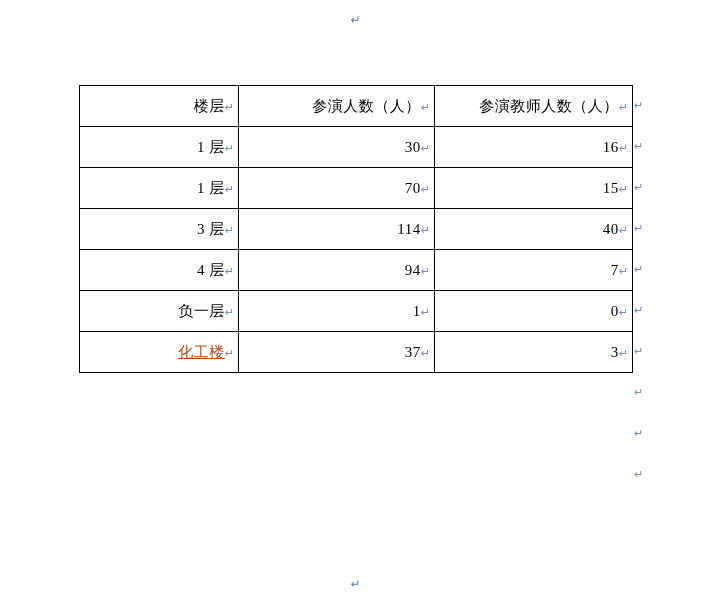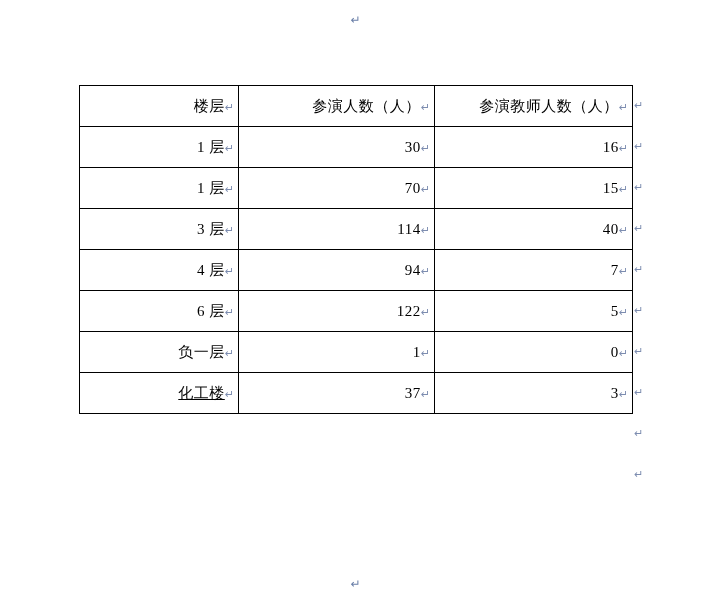--- a/index.html
+++ b/index.html
@@ -70,21 +70,21 @@
   table.data-table col.c1 { width: 159px; }
   table.data-table col.c2 { width: 196px; }
   table.data-table col.c3 { width: 198px; }
   td.header-cell {
     font-size: 15px;
   }
   .cell-text {
     letter-spacing: 0.5px;
   }
   .link-text {
-    color: #000000;
+    color: #c2410c;
     text-decoration: underline;
   }
   .side-marks {
     position: absolute;
     top: 85px;
     left: 634px;
     width: 20px;
     height: 470px;
   }
   .side-marks span {
@@ -139,25 +139,20 @@
         <td><span class="cell-text">3 层</span><span class="pilcrow-sm">↵</span></td>
         <td><span class="cell-text">114</span><span class="pilcrow-sm">↵</span></td>
         <td><span class="cell-text">40</span><span class="pilcrow-sm">↵</span></td>
       </tr>
       <tr>
         <td><span class="cell-text">4 层</span><span class="pilcrow-sm">↵</span></td>
         <td><span class="cell-text">94</span><span class="pilcrow-sm">↵</span></td>
         <td><span class="cell-text">7</span><span class="pilcrow-sm">↵</span></td>
       </tr>
       <tr>
-        <td><span class="cell-text">6 层</span><span class="pilcrow-sm">↵</span></td>
-        <td><span class="cell-text">122</span><span class="pilcrow-sm">↵</span></td>
-        <td><span class="cell-text">5</span><span class="pilcrow-sm">↵</span></td>
-      </tr>
-      <tr>
         <td><span class="cell-text">负一层</span><span class="pilcrow-sm">↵</span></td>
         <td><span class="cell-text">1</span><span class="pilcrow-sm">↵</span></td>
         <td><span class="cell-text">0</span><span class="pilcrow-sm">↵</span></td>
       </tr>
       <tr>
         <td><span class="cell-text link-text">化工楼</span><span class="pilcrow-sm">↵</span></td>
         <td><span class="cell-text">37</span><span class="pilcrow-sm">↵</span></td>
         <td><span class="cell-text">3</span><span class="pilcrow-sm">↵</span></td>
       </tr>
     </tbody>

